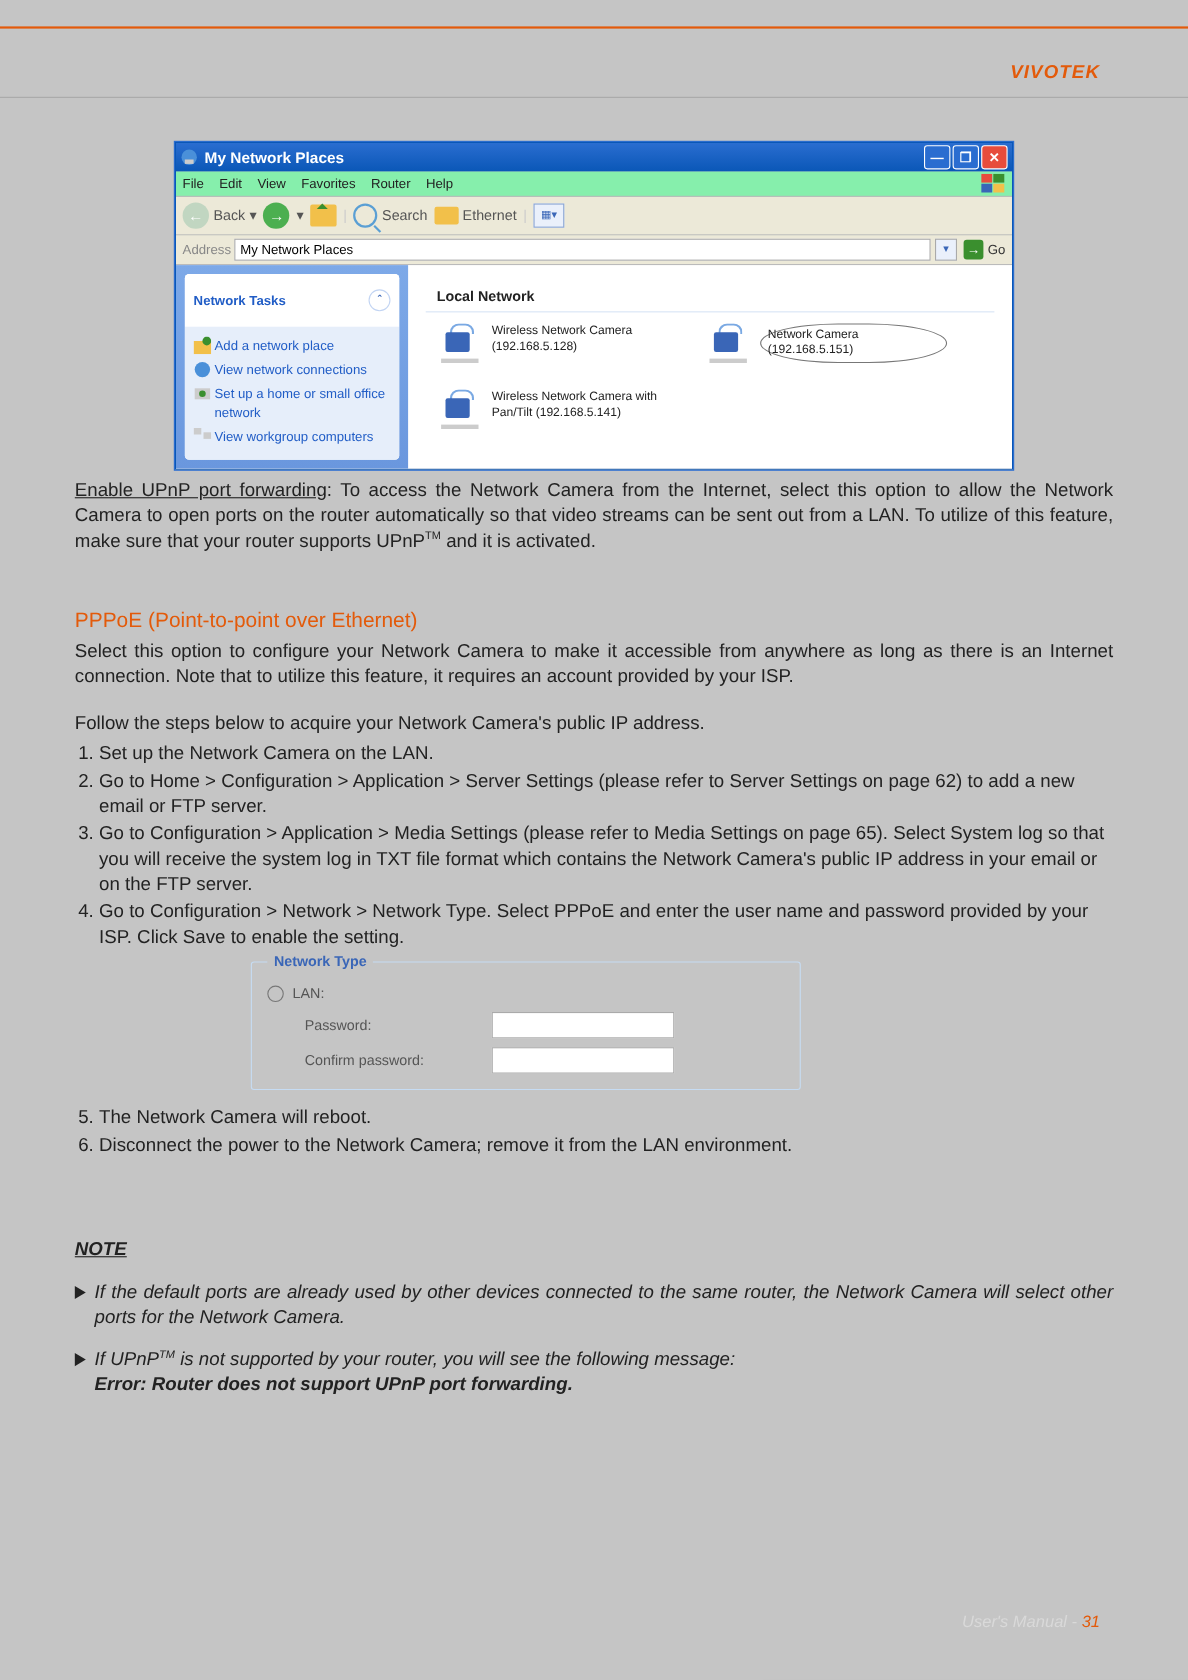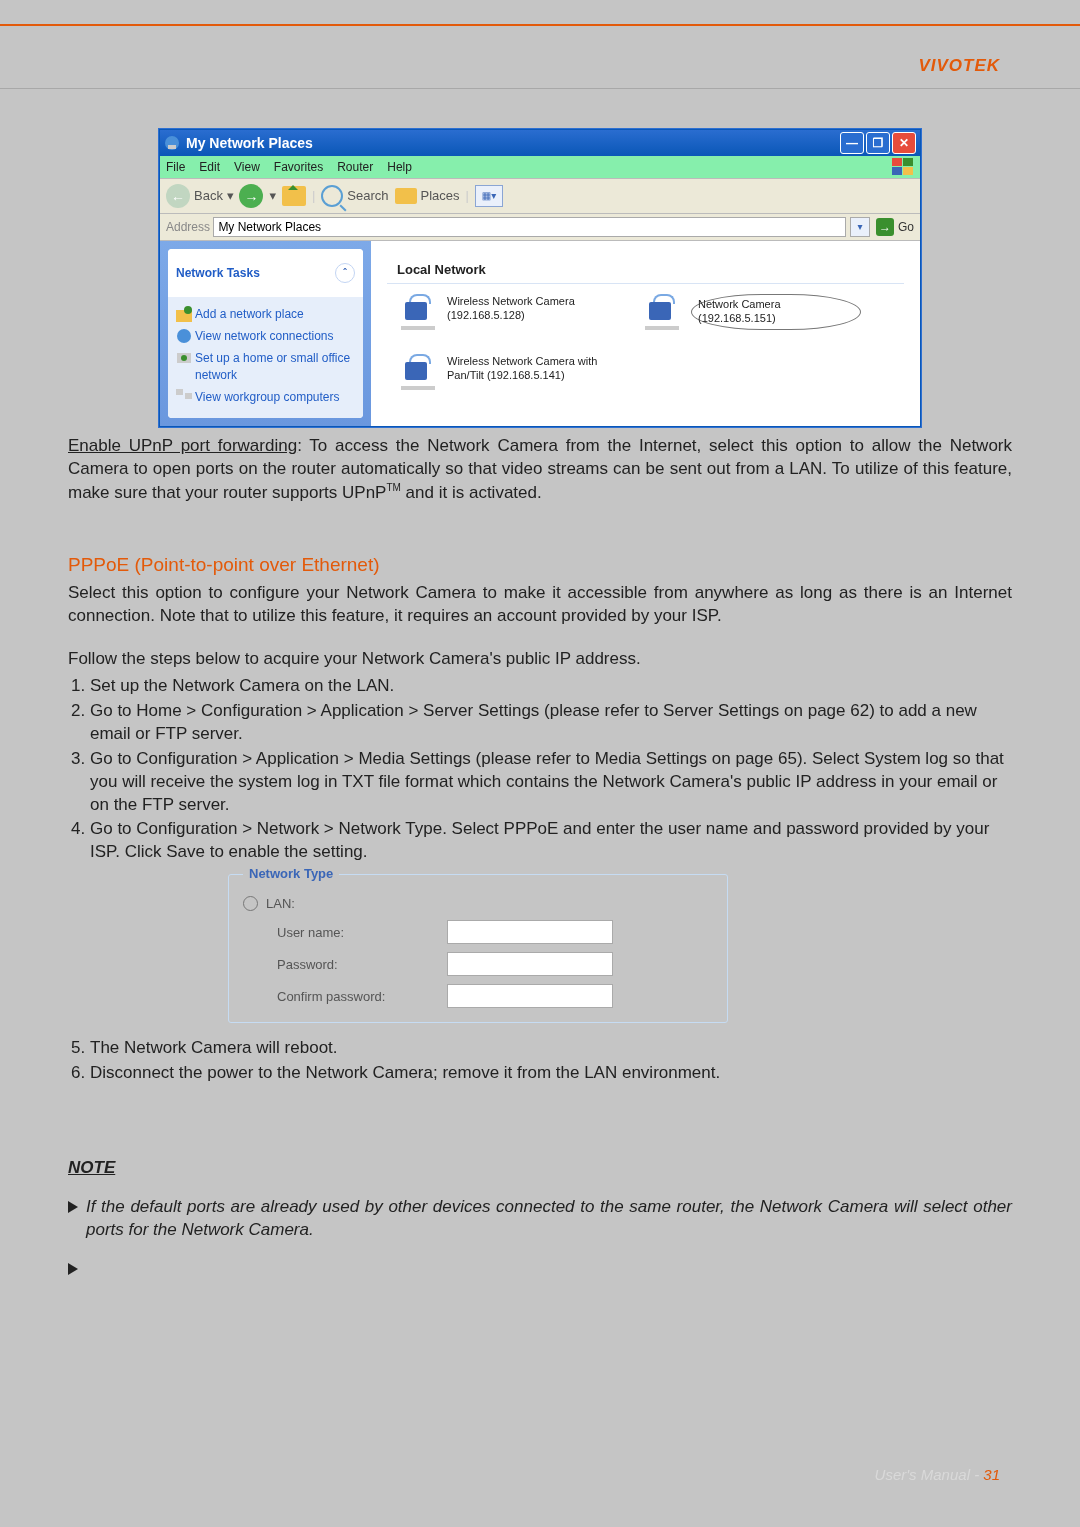--- a/index.html
+++ b/index.html
@@ -115,21 +115,21 @@
         <div class="circ green">→</div>
         <span>▾</span>
         <div class="fup"></div>
         <span style="color:#ccc">|</span>
         <div class="tbtn">
             <span class="magnifier"></span>
             <span>Search</span>
           </div>
         <div class="tbtn">
             <span class="folder"></span>
-            <span>Places</span>
+            <span>Ethernet</span>
           </div>
         <span style="color:#ccc">|</span>
         <div class="viewsel">▦▾</div>
       </div>
       <div class="addrbar">
         <span>Address</span>&nbsp;
         <input value="My Network Places" style="">
         <div class="dd">▾</div>
         <div class="go">
             <span class="arrow">→</span>
@@ -222,24 +222,20 @@
     </ol>
 
     <div class="fieldset">
       <div class="legend">Network Type</div>
       <div style="margin-top:-12px">
         <div class="radiorow">
             <span class="radio"></span>
             <span>LAN:</span>
           </div>
         <div class="fieldrow">
-            <label>User name:</label>
-            <input style="">
-          </div>
-        <div class="fieldrow">
             <label>Password:</label>
             <input style="">
           </div>
         <div class="fieldrow">
             <label>Confirm password:</label>
             <input style="">
           </div>
       </div>
     </div>
 
@@ -249,20 +245,24 @@
     </ol>
 
     <div class="note">
       <div class="notehdr">NOTE</div>
       <div class="noteitem">
         <div class="tri"></div>
         <div>If the default ports are already used by other devices connected to the same router, the Network Camera will select other ports for the Network Camera.</div>
       </div>
       <div class="noteitem">
         <div class="tri"></div>
+        <div>
+          <span>If UPnP</span><span class="sup">TM</span><span> is not supported by your router, you will see the following message:</span><br>
+          <span style="font-weight:bold">Error: Router does not support UPnP port forwarding.</span>
+        </div>
       </div>
     </div>
 
   </div>
 
   <div class="footer">
     <span>User's Manual - </span><span class="pg">31</span>
   </div>
 
 </div>

